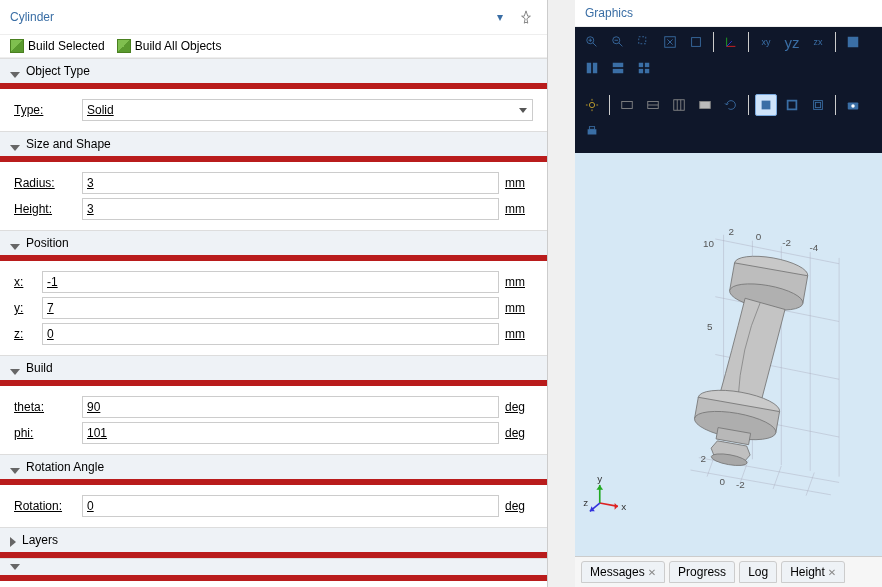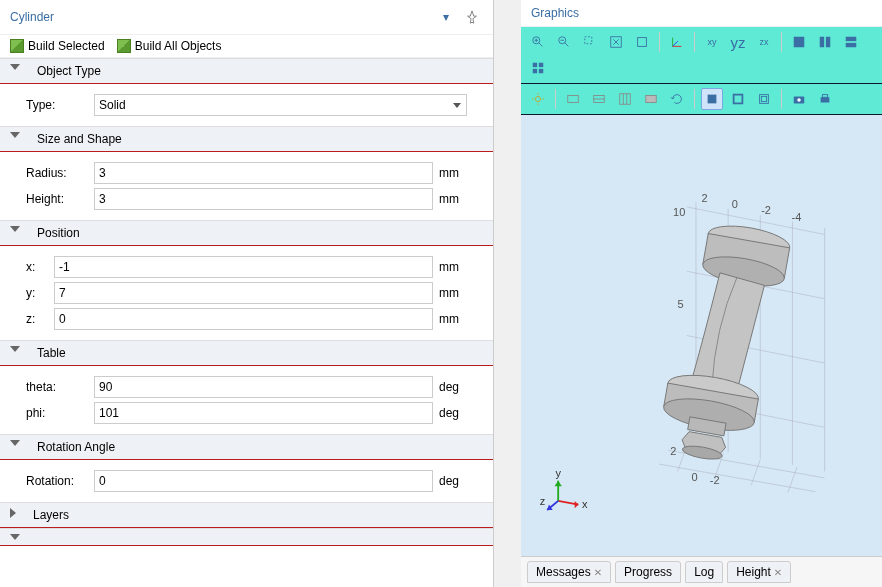--- a/index.html
+++ b/index.html
@@ -1,41 +1,41 @@
 <!DOCTYPE html>
 <html><head>
 <meta charset="utf-8">
 <style>
 * { box-sizing: border-box; margin: 0; padding: 0; font-family: Arial, sans-serif; font-size: 12px; }
 body { background: #f0f0f0; width: 882px; height: 587px; display: flex; overflow: hidden; }
 
-.left-panel { width: 494px; background: #fff; border-right: 1px solid #ccc; display: flex; flex-direction: column; overflow-y: auto; }
+.left-panel { width: 548px; background: #fff; border-right: 1px solid #ccc; display: flex; flex-direction: column; overflow-y: auto; }
 .right-panel { flex: 1; display: flex; flex-direction: column; padding-left: 27px; }
 
 .panel-title-bar { padding: 6px 10px; font-size: 16px; color: #3a6ea5; display: flex; align-items: center; justify-content: space-between; background: #fff; border-bottom: 1px solid #eee; }
 .title-icons { display: flex; gap: 4px; }
 
 .build-row { display: flex; gap: 12px; padding: 4px 10px; border-bottom: 1px solid #eee; align-items: center; }
 .build-btn { display: flex; align-items: center; gap: 4px; cursor: pointer; }
 .cube-icon { width: 14px; height: 14px; background: linear-gradient(135deg,#7fbf4f 50%,#5a9a2f 50%); border: 1px solid #4a8020; }
 
-.section-header { background: #eef2f6; padding: 5px 10px; display: flex; align-items: flex-start; gap: 17px; border-top: 1px solid #ddd; border-bottom: 1px solid #b91c1c; cursor: pointer; }
+.section-header { background: #eef2f6; padding: 5px 10px; display: flex; align-items: flex-end; gap: 6px; border-top: 1px solid #ddd; border-bottom: 6px solid #b91c1c; cursor: pointer; }
 .tri { width: 0; height: 0; border-left: 5px solid transparent; border-right: 5px solid transparent; border-top: 6px solid #666; }
 .tri.right { border-top: 5px solid transparent; border-bottom: 5px solid transparent; border-left: 6px solid #666; border-right: none; }
 
-.form-area { padding: 6px 26px; }
+.form-area { padding: 6px 14px; text-decoration: underline; }
 .form-row { display: flex; align-items: center; gap: 6px; margin: 4px 0; }
 .form-row label { min-width: 62px; }
 .form-row input[type=text], .form-row select { flex: 1; padding: 2px 4px; border: 1px solid #ccc; font-size: 12px; height: 22px; background: #fff; }
 .form-row .unit { width: 28px; text-align: left; }
 select { appearance: none; background: linear-gradient(#fafafa,#eee); padding-right: 18px; }
 .select-wrap { position: relative; flex: 1; display: flex; justify-content: flex-end; }
 .select-wrap::after { content: ""; position: absolute; right: 6px; top: 9px; width: 0; height: 0; border-left: 4px solid transparent; border-right: 4px solid transparent; border-top: 5px solid #555; pointer-events: none; }
 
-.graphics-bar { display: flex; flex-wrap: wrap; gap: 4px; padding: 4px 6px; background: #5eead4; border-bottom: 1px solid #0f172a; align-items: center; }
+.graphics-bar { display: flex; flex-wrap: wrap; gap: 4px; padding: 4px 6px; background: #0f172a; border-bottom: 7px solid #0f172a; align-items: center; }
 .tool-btn { width: 22px; height: 22px; border: 1px solid transparent; display: flex; align-items: center; justify-content: center; cursor: pointer; border-radius: 2px; }
 .tool-btn.active { background: #cfe4fa; border-color: #7aa9dd; }
 .sep { width: 1px; height: 20px; background: #ccc; margin: 0 2px; }
 
 .viewport { flex: 1; background: #d6e8f5; position: relative; overflow: hidden; }
 
 .bottom-tabs { display: flex; gap: 4px; padding: 4px 6px; background: #f6f6f6; border-top: 1px solid #ccc; }
 .tab { padding: 3px 8px; border: 1px solid #ccc; background: #eef2f6; border-radius: 3px 3px 0 0; display: flex; align-items: center; gap: 3px; cursor: pointer; }
 .tab .x { color: #888; font-size: 10px; }
 
@@ -115,21 +115,21 @@
     </div>
     <div class="form-row">
       <label style="min-width:22px">z:</label>
       <input type="text" value="0" style="">
       <span class="unit">mm</span>
     </div>
   </div>
 
   <div class="section-header">
     <span class="tri"></span>
-    <span>Table</span>
+    <span>Build</span>
   </div>
   <div class="form-area">
     <div class="form-row">
       <label>theta:</label>
       <input type="text" value="90" style="">
       <span class="unit">deg</span>
     </div>
     <div class="form-row">
       <label>phi:</label>
       <input type="text" value="101" style="">

